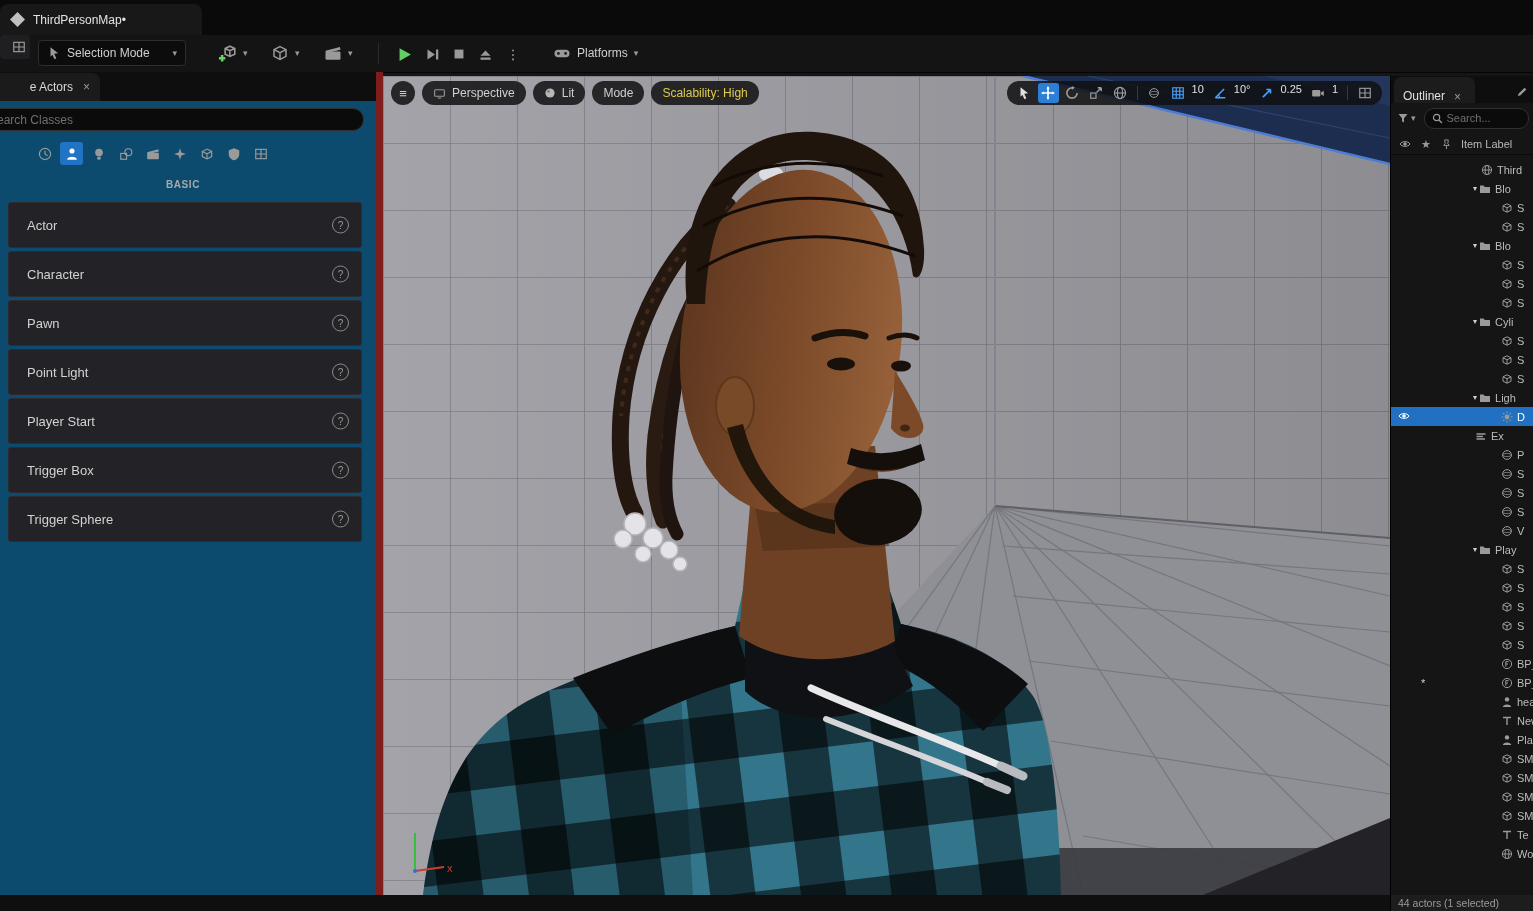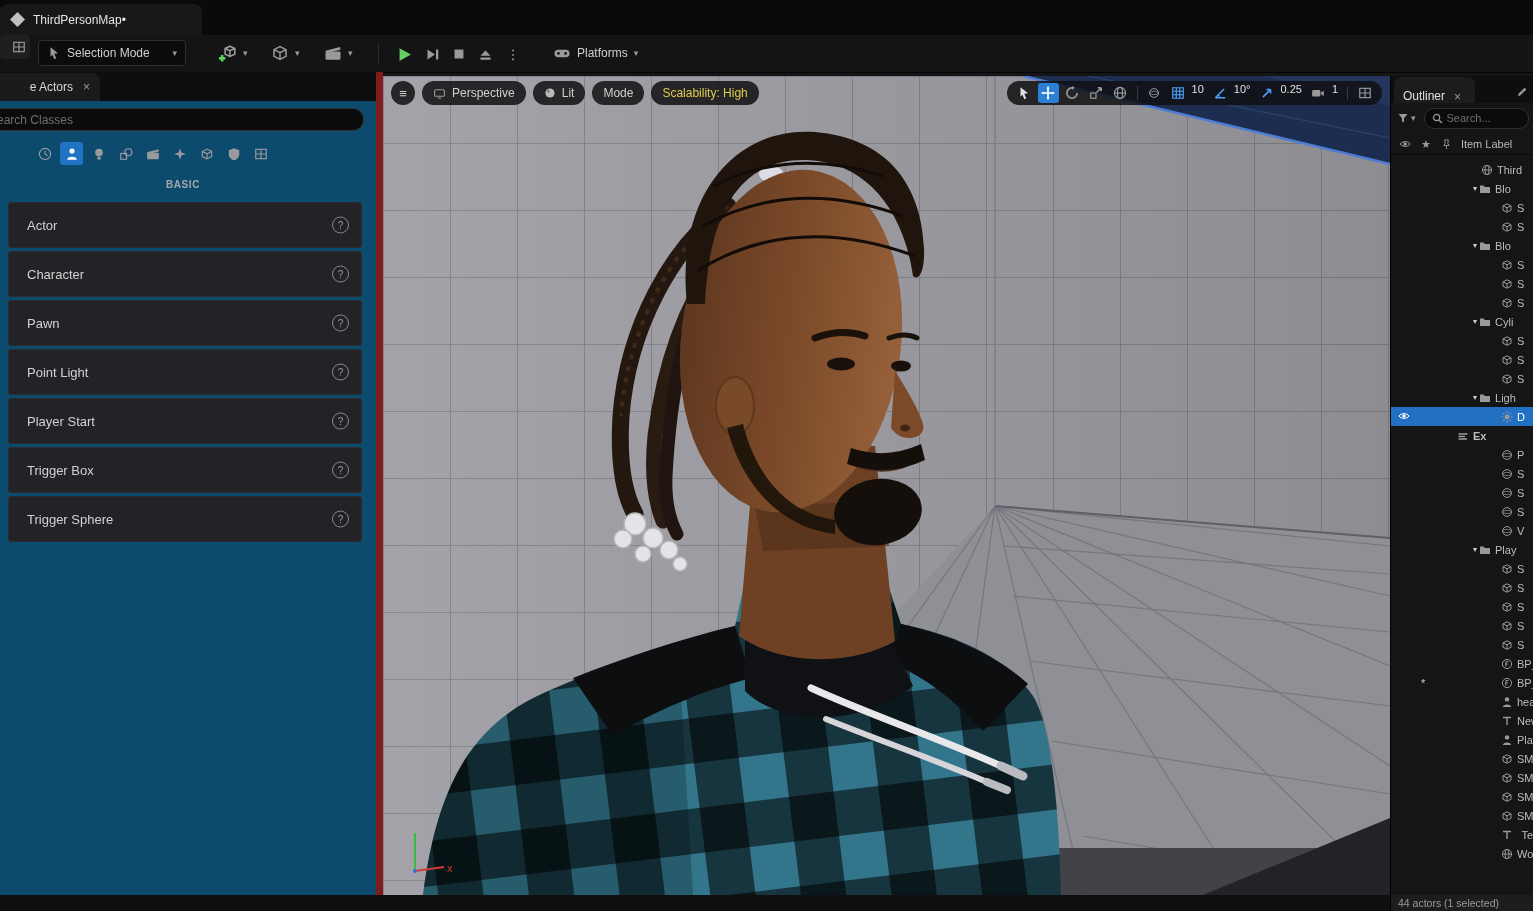--- a/index.html
+++ b/index.html
@@ -705,21 +705,21 @@
         </div>
         <div class="ol-row sel" style="padding-left: 110px;">
           <svg class="ic eye" style="color: rgb(255, 255, 255);">
             <use href="#s-eye"></use>
           </svg>
           <svg class="ic c-sun">
             <use href="#s-sun"></use>
           </svg>
           <span>D</span>
         </div>
-        <div class="ol-row" style="padding-left: 66px; font-weight: bold;">
+        <div class="ol-row" style="padding-left: 84px;">
           <svg class="ic c-dim">
             <use href="#s-fog"></use>
           </svg>
           <span>Ex</span>
         </div>
         <div class="ol-row" style="padding-left: 110px;">
           <svg class="ic c-dim">
             <use href="#s-sphere"></use>
           </svg>
           <span>P</span>
@@ -833,21 +833,21 @@
             <use href="#s-cube"></use>
           </svg>
           <span>SM</span>
         </div>
         <div class="ol-row" style="padding-left: 110px;">
           <svg class="ic c-dim">
             <use href="#s-cube"></use>
           </svg>
           <span>SM</span>
         </div>
-        <div class="ol-row" style="padding-left: 110px; justify-content: space-between;">
+        <div class="ol-row" style="padding-left: 110px;">
           <svg class="ic c-dim">
             <use href="#s-text"></use>
           </svg>
           <span>Te</span>
         </div>
         <div class="ol-row" style="padding-left: 110px;">
           <svg class="ic c-dim">
             <use href="#s-world"></use>
           </svg>
           <span>Wo</span>

